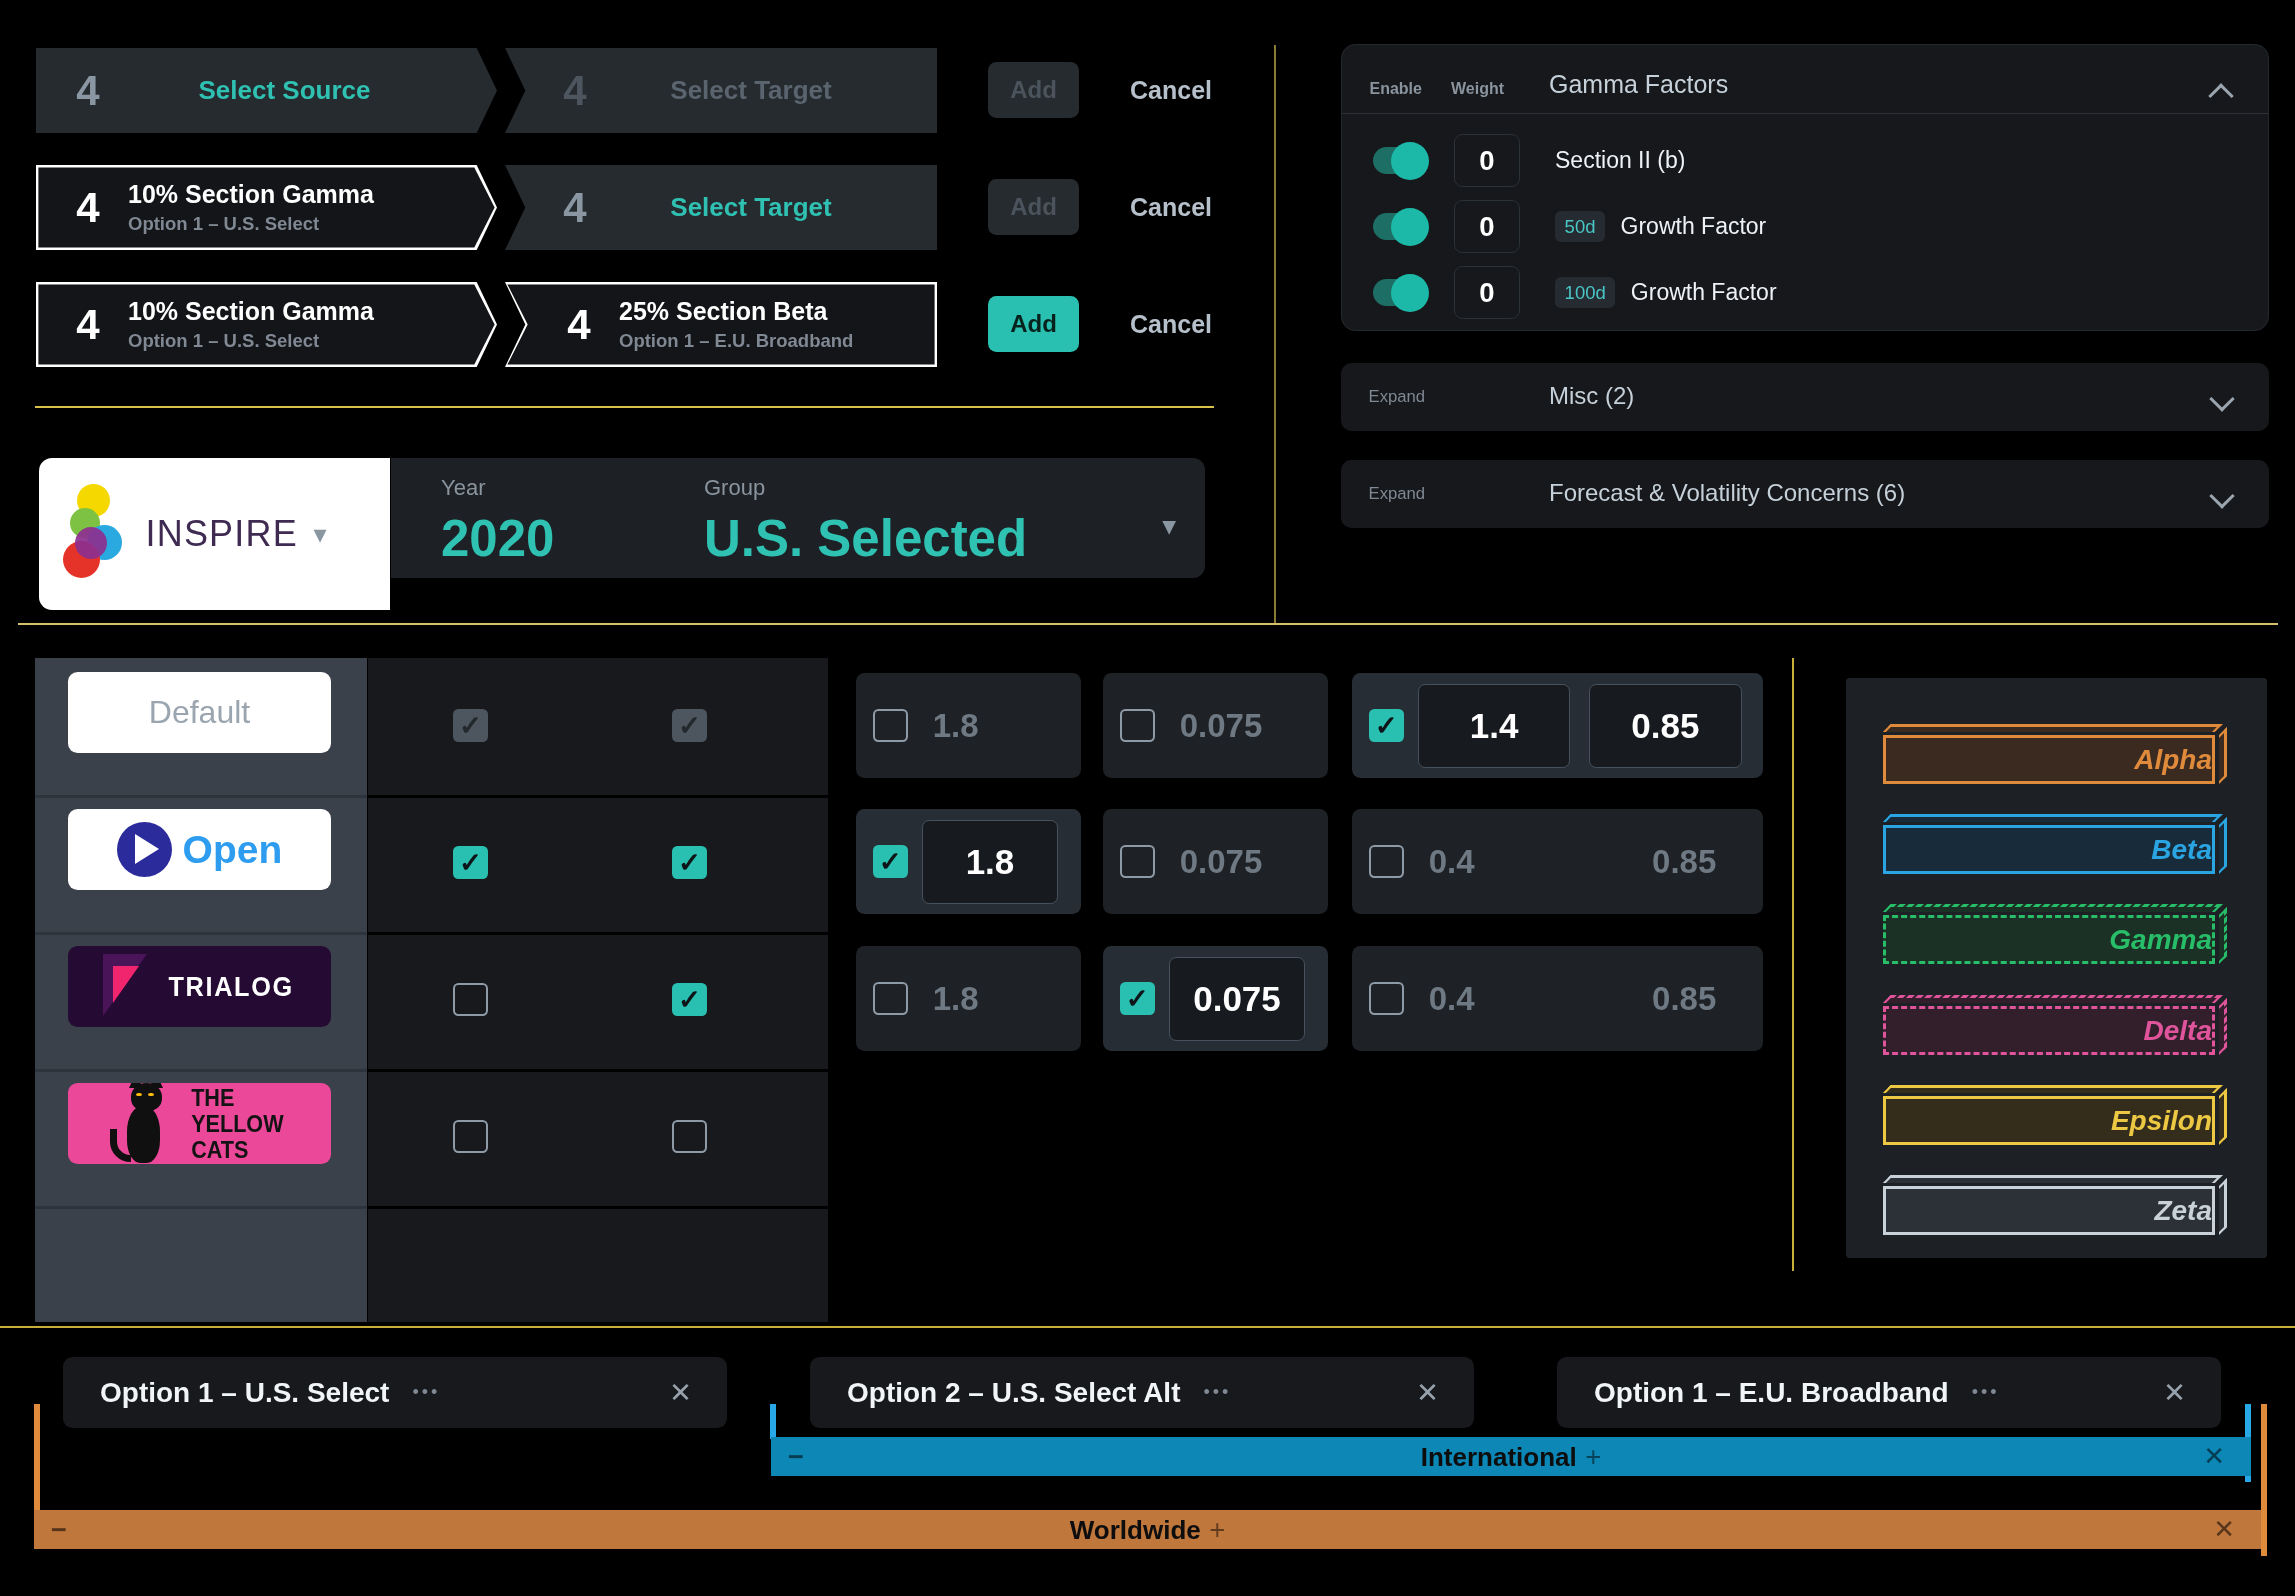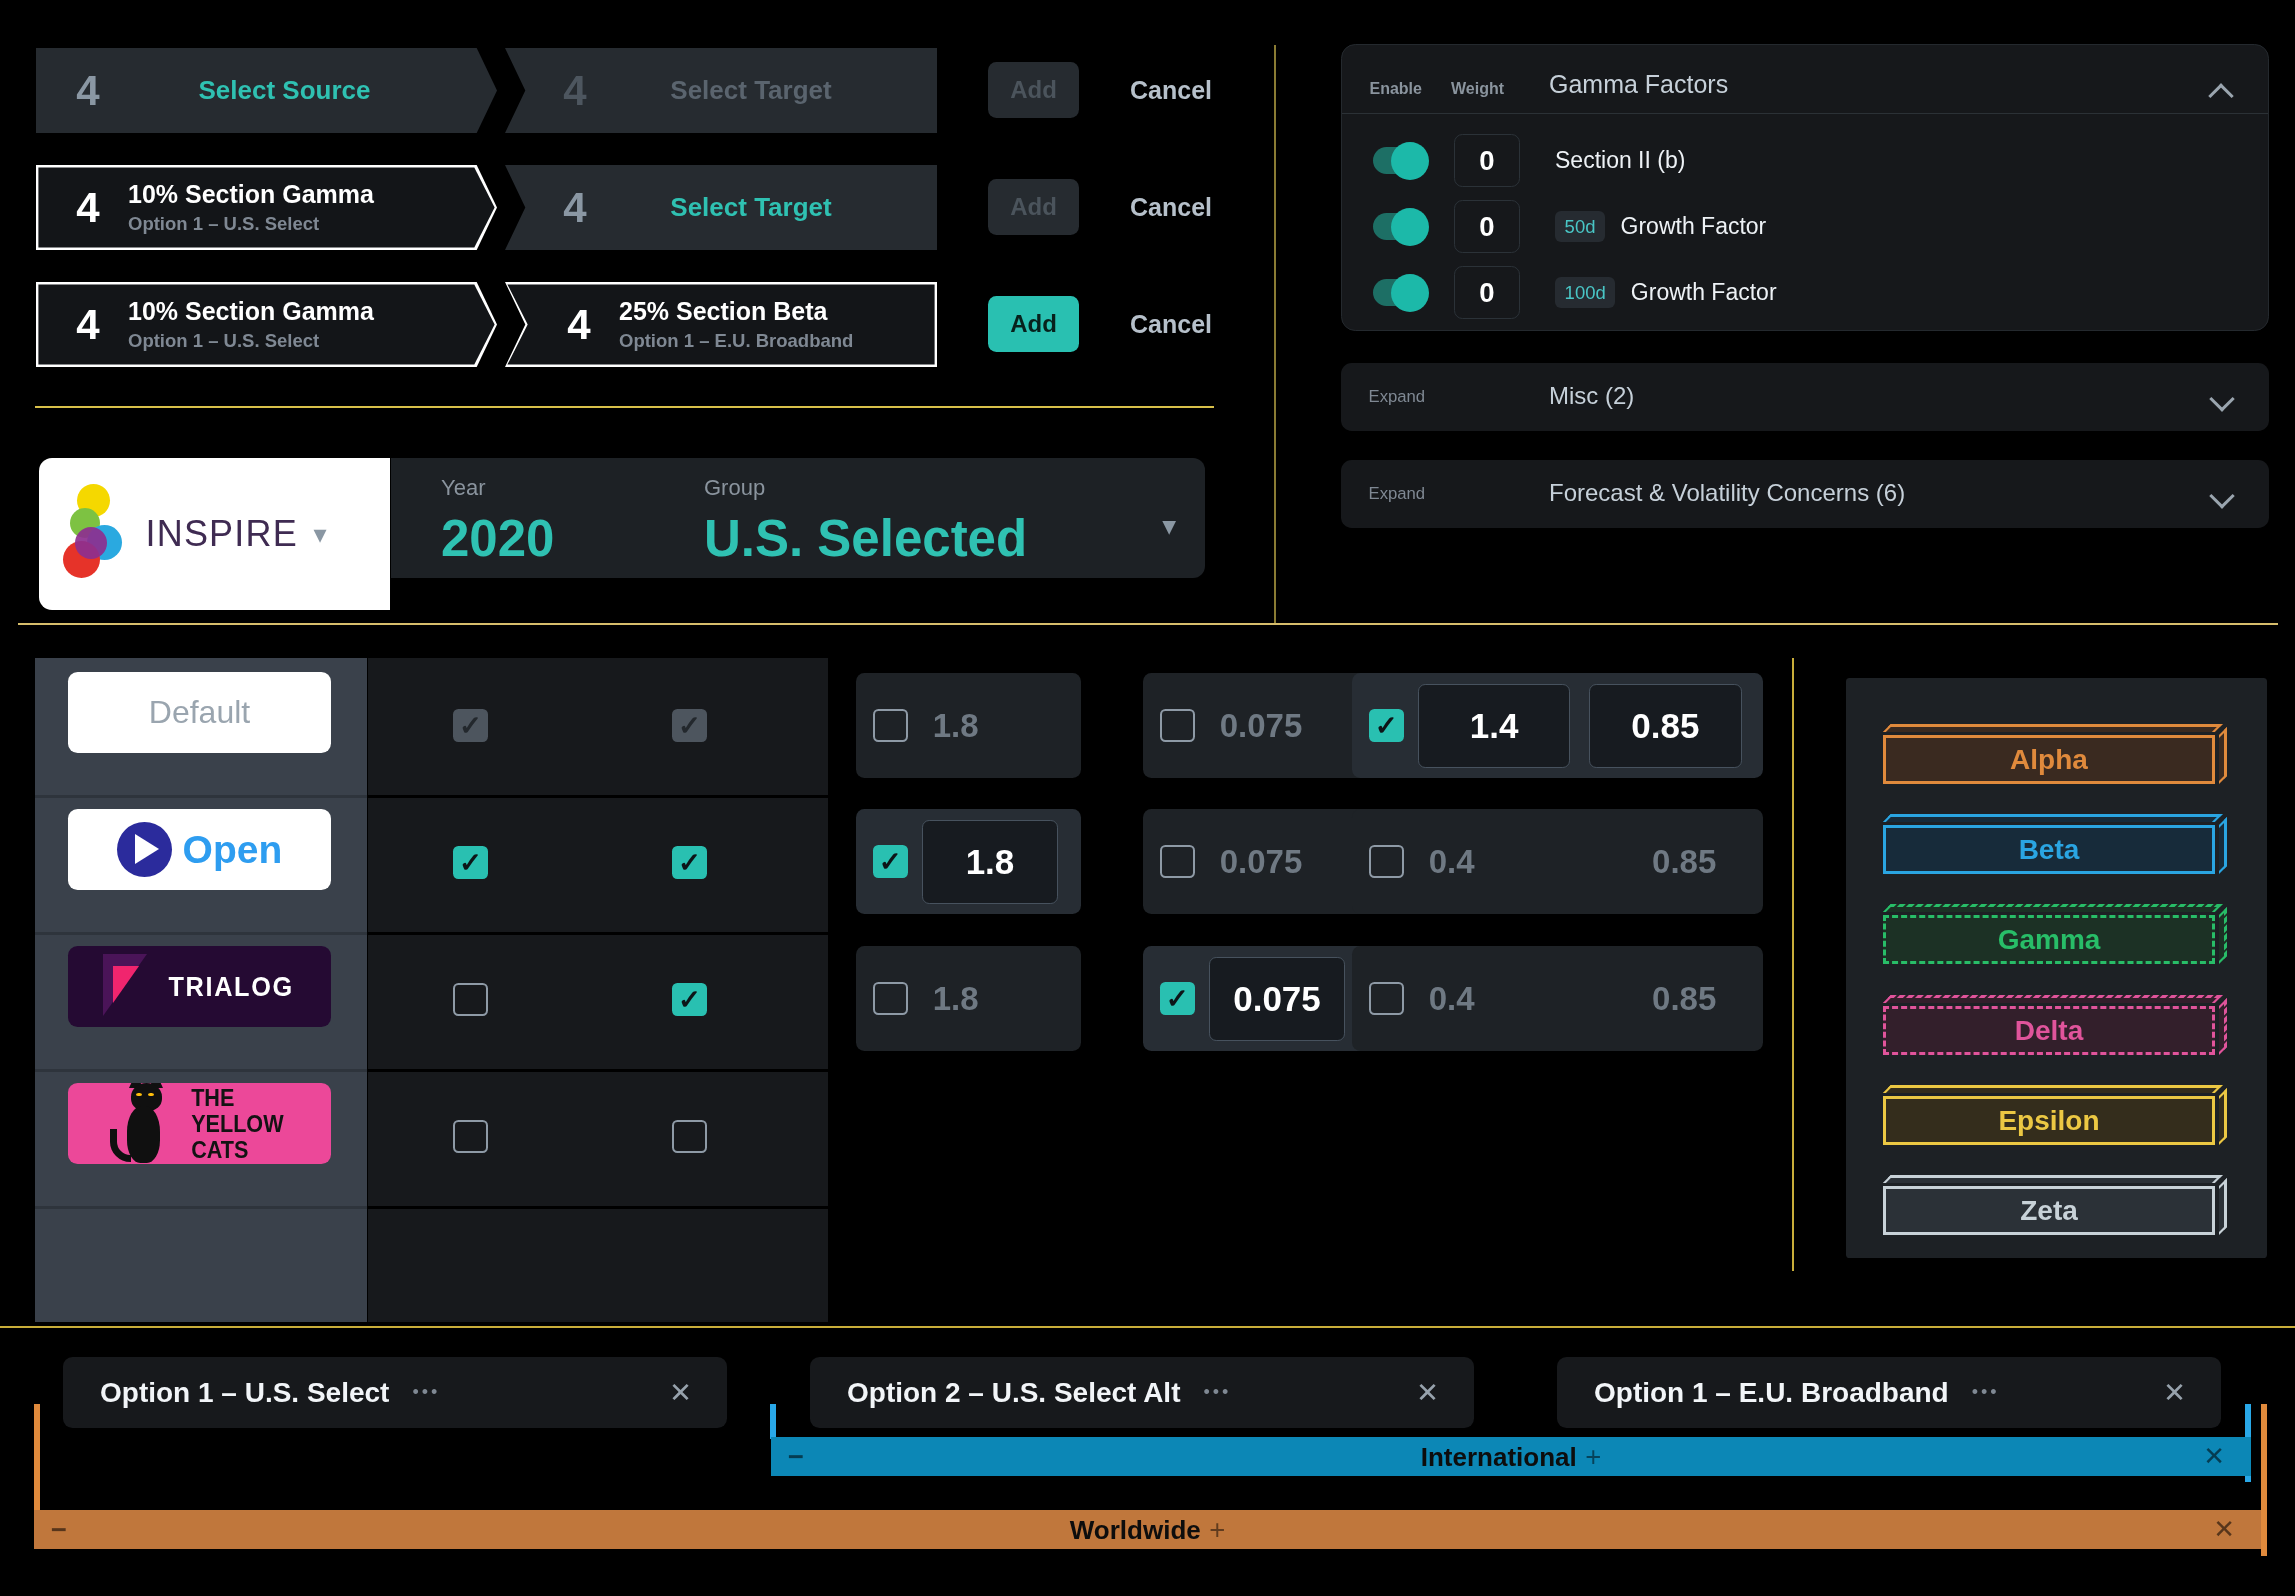--- a/index.html
+++ b/index.html
@@ -111,33 +111,33 @@
               font-size:24px; line-height:26px; letter-spacing:0; transform:scaleX(.9); }
   .cb { width:35px; height:33px; border-radius:5.4px; display:flex; align-items:center; justify-content:center;
         font-size:27.5px; font-weight:bold; flex:0 0 auto; }
   .cb-un { border:2.4px solid #8e9aa6; color:transparent; background:transparent; }
   .cb-teal { background:#29c0b1; color:#0d1518; }
   .cb-dis { background:#4d555e; color:#23282d; }
   .cbcell { position:absolute; width:35px; height:33px; }
   .vcell { position:absolute; height:105px; border-radius:8.4px; display:flex; align-items:center; padding:0 16.7px; }
   .vcell-normal { background:#1e2226; }
   .vcell-active { background:#272d34; }
-  .vc1 { left:856px; width:225px; } .vc2 { left:1103px; width:225px;margin-left:40px; } .vc3 { left:1352px; width:411px; }
+  .vc1 { left:856px; width:225px; } .vc2 { left:1103px; width:225px; } .vc3 { left:1352px; width:411px; }
   .vval { color:#6f7983; font-size:33px; font-weight:bold; margin-left:25px; }
   .vval-end { margin-left:auto; margin-right:30px; }
   .numbox { margin-left:14.3px; min-width:136px; height:84px; border:1.8px solid #47525e; border-radius:7.2px;
             background:#171b20; color:#fff; font-size:35px; font-weight:bold; display:flex; align-items:center;
             justify-content:center; padding:0 12px; }
   .numbox-grow { flex:1; margin-right:4.8px; }
 
   
   .legend { position:absolute; left:1846px; top:678px; width:421px; height:580px; background:#1d2125; border-radius:3.6px; }
   .lg-item { position:absolute; left:37px; width:347px; height:49px; }
   .lg-bar { position:relative; width:332px; height:49px; border:3px solid; display:flex; align-items:center;
-            justify-content:center; font-size:28px; font-weight:bold; }
+            justify-content:flex-end; font-size:28px; font-weight:bold;font-style:italic; }
   .lg-bar::before { content:""; position:absolute; left:-3px; top:-14.3px; width:100%; height:4.8px;
             border:3px solid; border-color:inherit; border-style:inherit; border-bottom:none;
             background:inherit; transform:skewX(-45deg); transform-origin:bottom left; }
   .lg-bar::after { content:""; position:absolute; right:-14.3px; top:-3px; height:100%; width:4.8px;
             border:3px solid; border-color:inherit; border-style:inherit; border-left:none;
             background:inherit; transform:skewY(-45deg); transform-origin:top left; }
 
   
   .opt-tab { position:absolute; top:1357px; width:664px; height:71px; background:#17191c; border-radius:9.6px;
              display:flex; align-items:center; }

